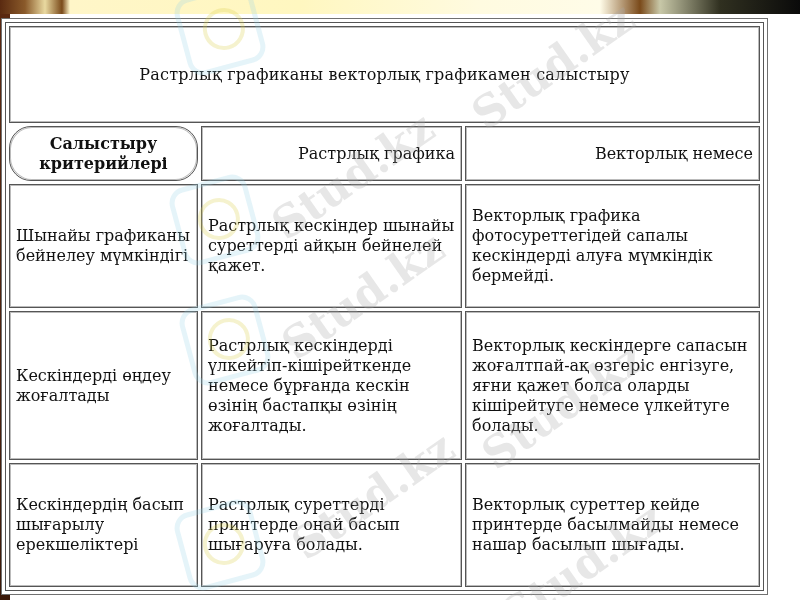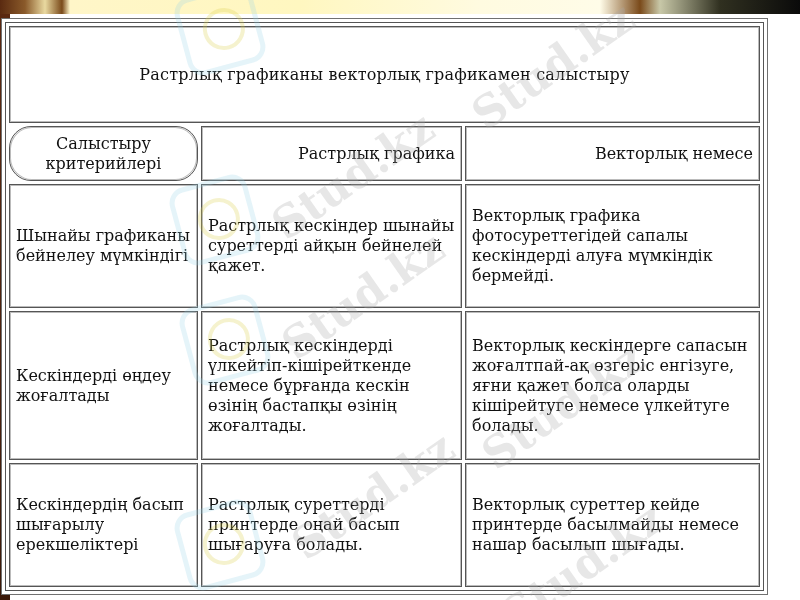--- a/index.html
+++ b/index.html
@@ -35,21 +35,21 @@
     vertical-align:middle;
     color:#111;
     padding:2px 6px;
     font-size:16px;
     line-height:20px;
   }
   td.title-cell {
     height:76px; vertical-align:top; padding-top:12px; text-align:center;
     font-size:20px; letter-spacing:0.2px;
   }
-  td.hdr-small { text-align:center; font-size:11px; line-height:13px; font-weight:normal; height:40px;border-radius:22px; }
+  td.hdr-small { text-align:center; font-size:11px; line-height:13px; font-weight:bold; height:40px;border-radius:22px; }
   td.hdr-big { text-align:right; font-size:20px; }
   td.crit { font-size:16px; }
   .watermark {
     position:absolute; font-family:"DejaVu Serif", serif; font-weight:bold;
     color:rgba(170,170,170,0.28); font-size:44px; transform:rotate(-35deg);
     pointer-events:none; white-space:nowrap;
   }
   .logo-mark {
     position:absolute; width:70px; height:70px; border-radius:16px;
     border:5px solid rgba(150,210,230,0.25); transform:rotate(-15deg);

